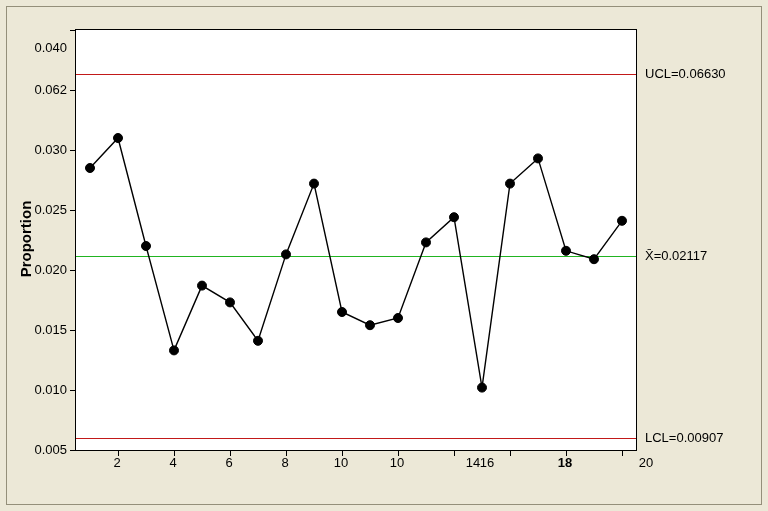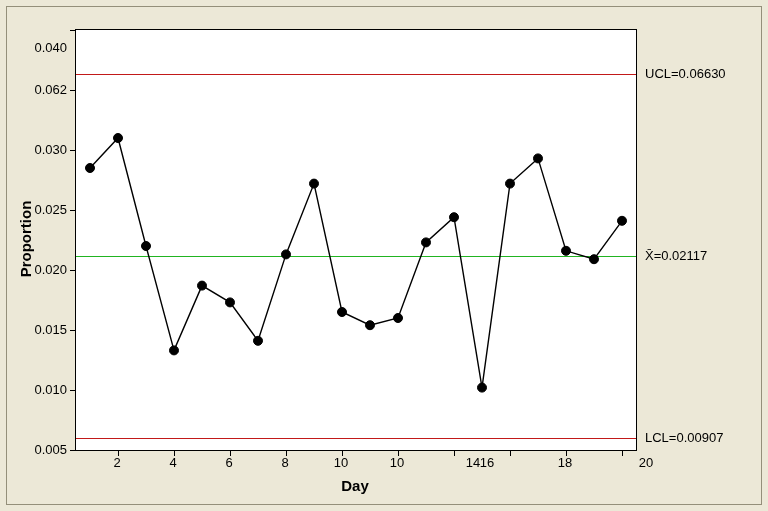--- a/index.html
+++ b/index.html
@@ -76,31 +76,30 @@
   </div>
   <div id="xlabels">
       <div class="xlabel" style="left: 110px; top: 448px;">2</div>
       <div class="xlabel" style="left: 166px; top: 448px;">4</div>
       <div class="xlabel" style="left: 222px; top: 448px;">6</div>
       <div class="xlabel" style="left: 278px; top: 448px;">8</div>
       <div class="xlabel" style="left: 334px; top: 448px;">10</div>
       <div class="xlabel" style="left: 390px; top: 448px;">10</div>
       <div class="xlabel" style="left: 466px; top: 448px;">14</div>
       <div class="xlabel" style="left: 480px; top: 448px;">16</div>
-      <div class="xlabel" style="left: 558px; top: 448px;">18</div>
+      <div class="xlabel" style="left: 558px; top: 448px; font-weight: bold;">18</div>
       <div class="xlabel" style="left: 614px; top: 448px; margin-left: 25px;">20</div>
     </div>
   <div id="ylabels">
       <div class="ylabel" style="left: 10px; top: 442px;">0.005</div>
       <div class="ylabel" style="left: 10px; top: 382px;">0.010</div>
       <div class="ylabel" style="left: 10px; top: 322px;">0.015</div>
       <div class="ylabel" style="left: 10px; top: 262px;">0.020</div>
       <div class="ylabel" style="left: 10px; top: 202px;">0.025</div>
       <div class="ylabel" style="left: 10px; top: 142px;">0.030</div>
       <div class="ylabel" style="left: 10px; top: 82px;">0.062</div>
       <div class="ylabel" style="left: 10px; top: 12px; margin-top: 28px;">0.040</div>
     </div>
-  <div class="axis-title-x">Day</div>
   <div class="axis-title-y">Proportion</div>
   <div class="right-label" id="lbl-ucl" style="left: 638px; top: 65.92px;">UCL=0.06630</div>
   <div class="right-label" id="lbl-mean" style="left: 638px; top: 247.96px;">X̄=0.02117</div>
   <div class="right-label" id="lbl-lcl" style="left: 638px; top: 430px;">LCL=0.00907</div>
 </div>
 
 </body></html>

